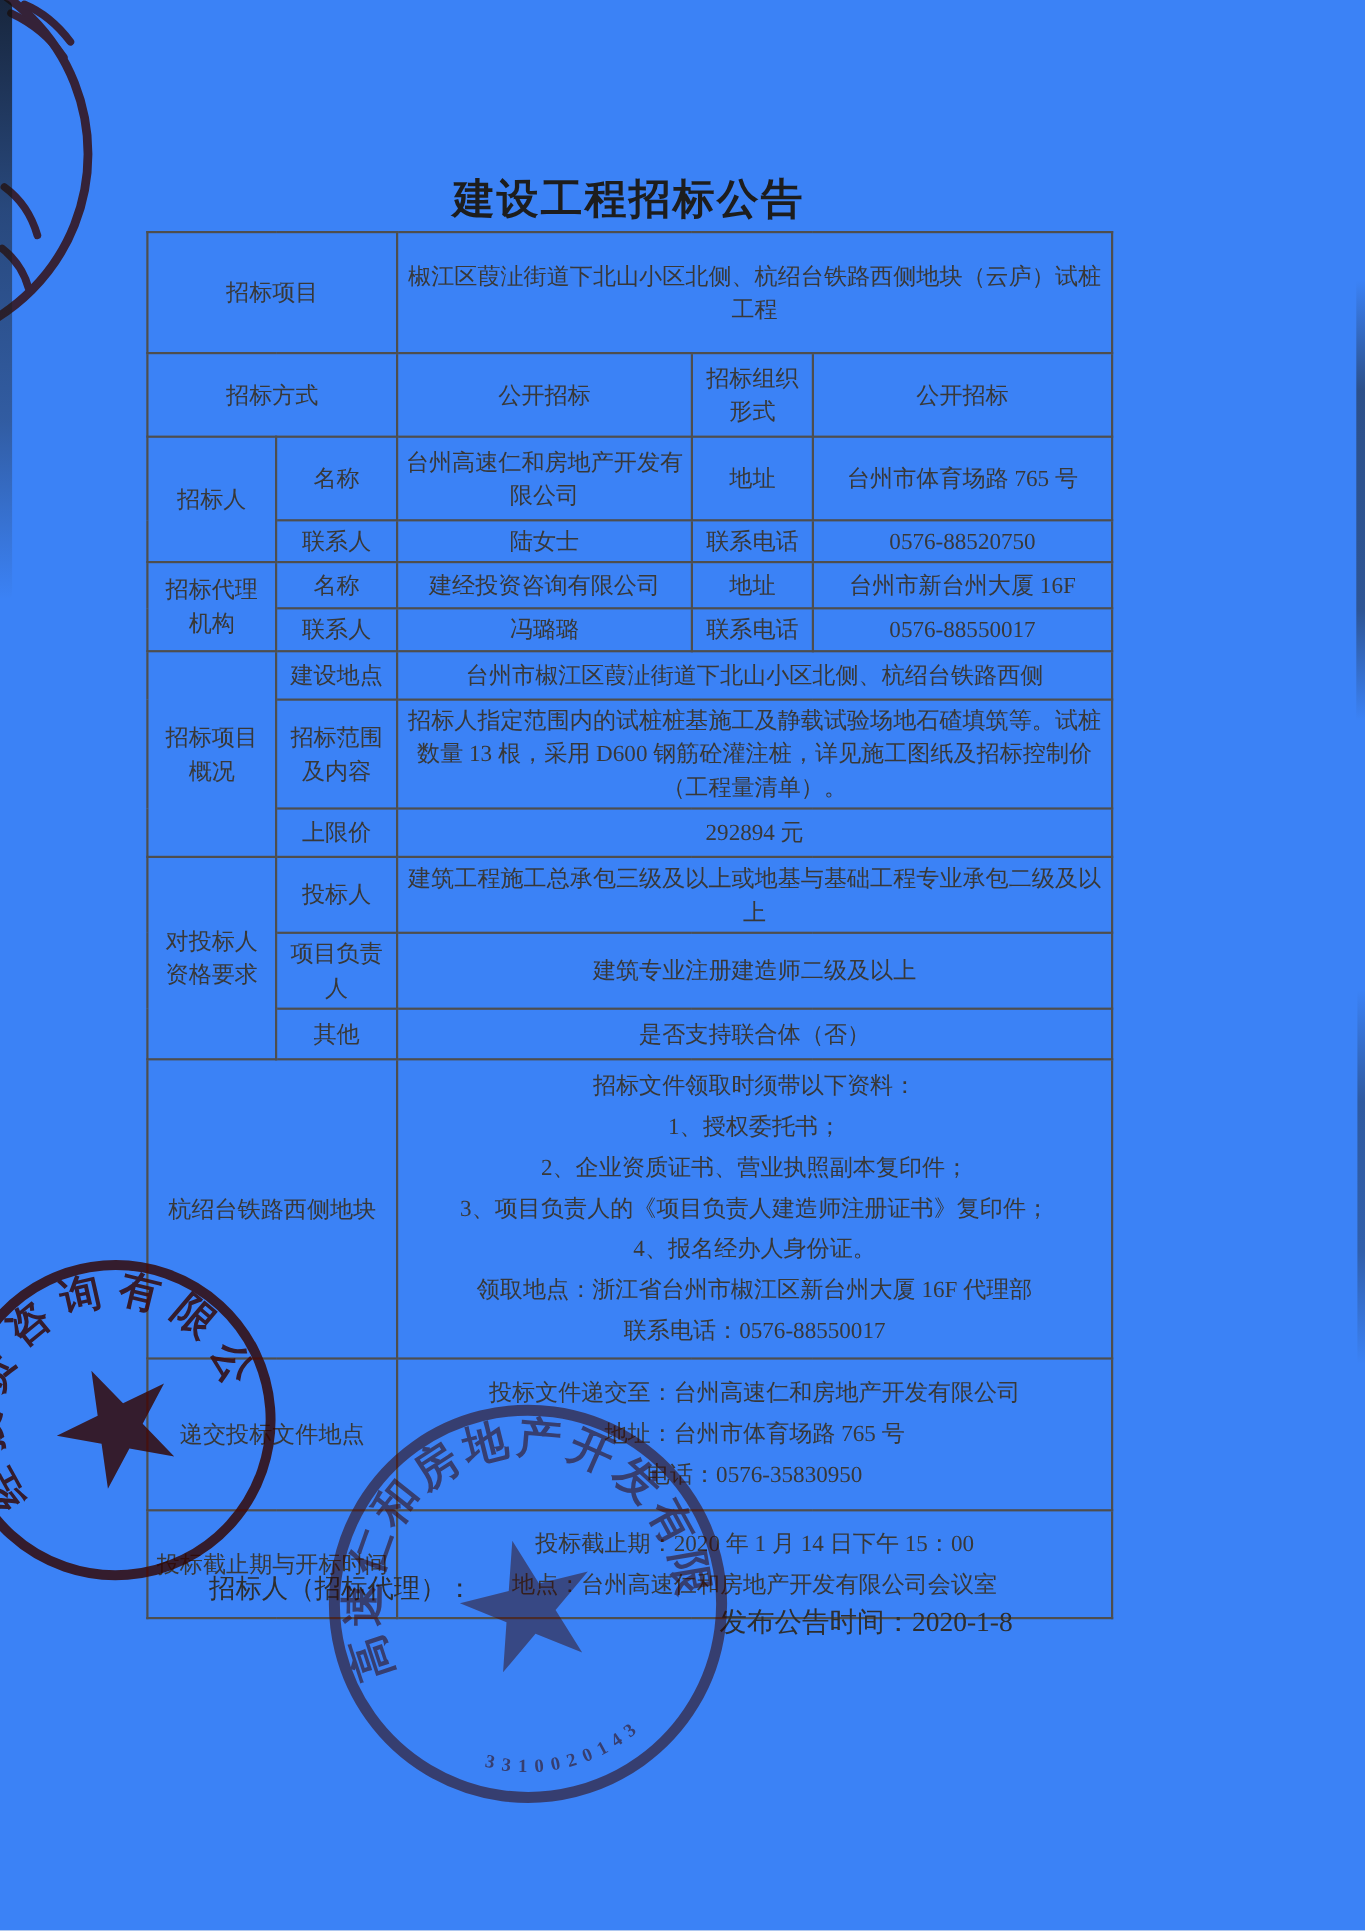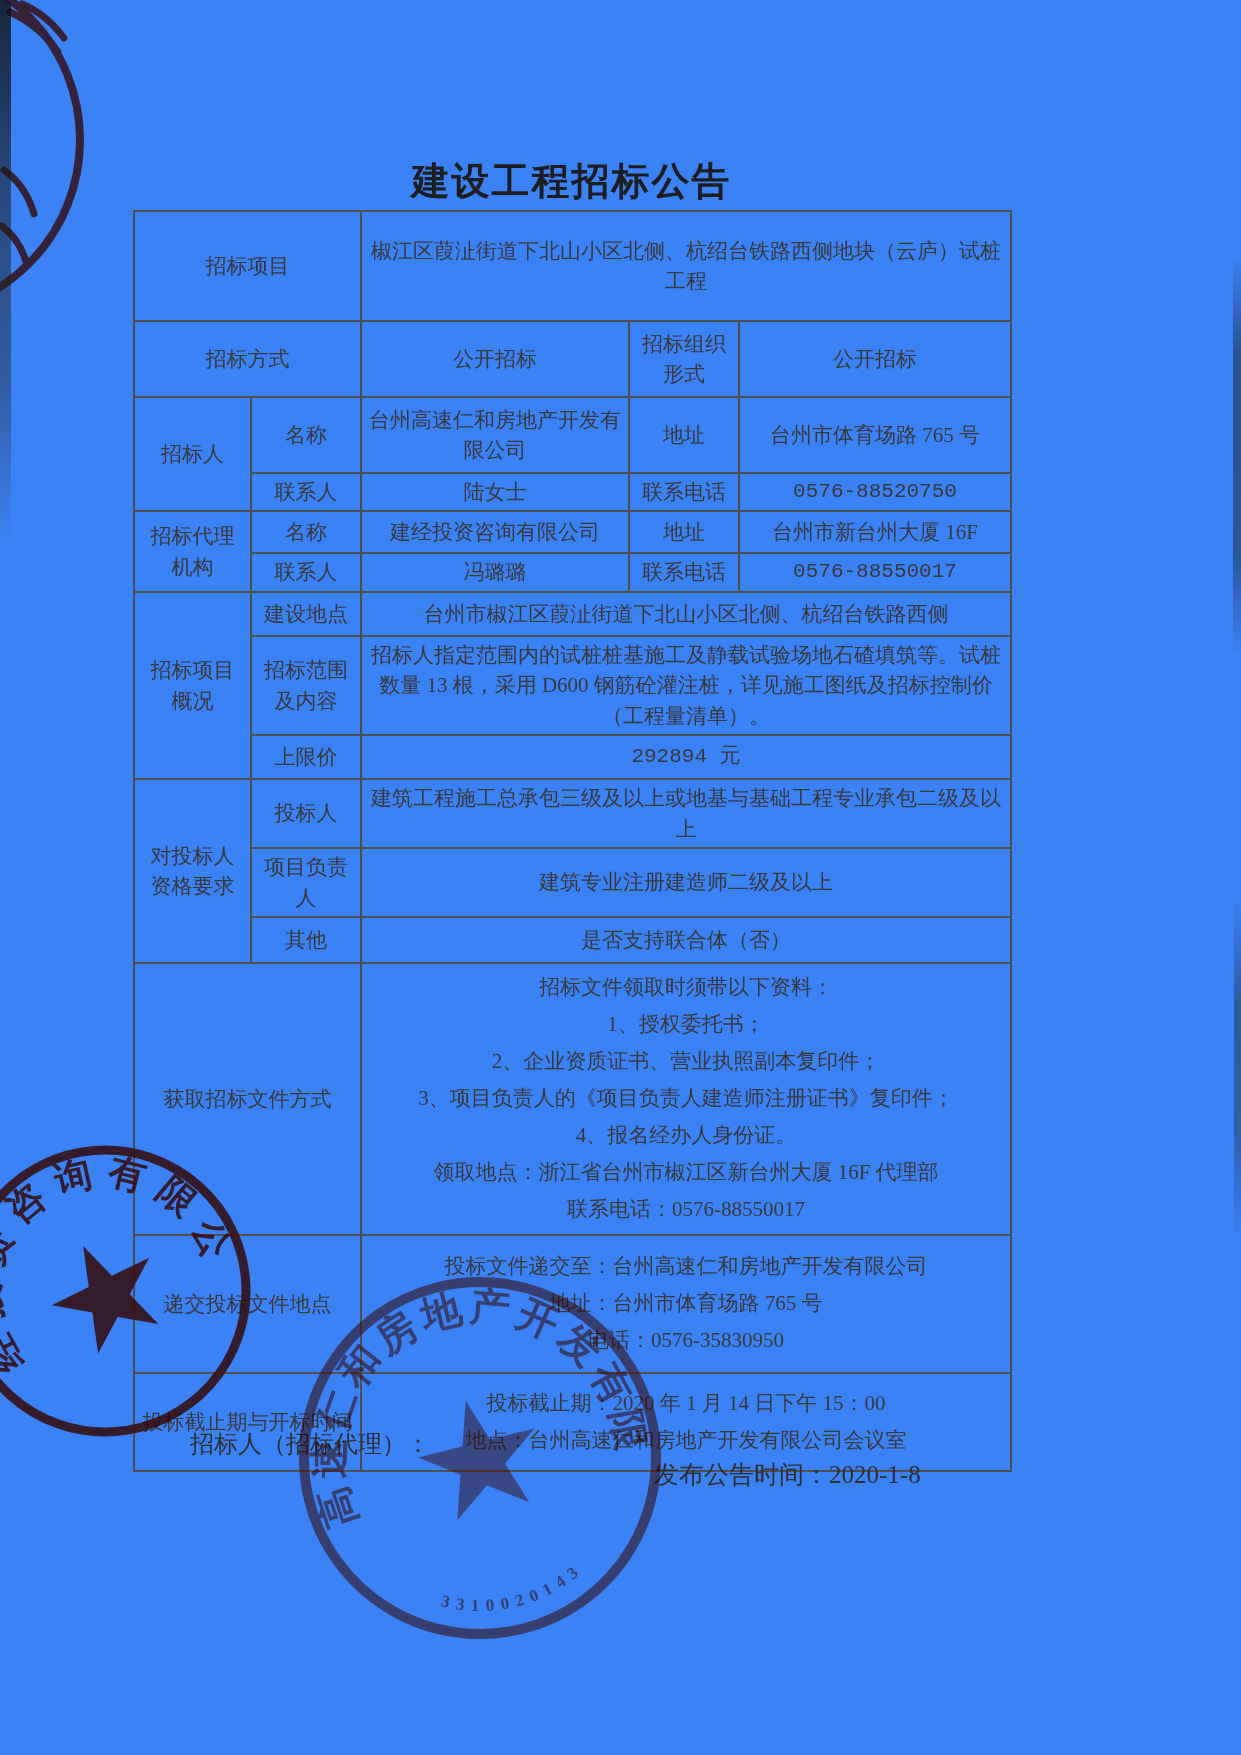--- a/index.html
+++ b/index.html
@@ -18,21 +18,21 @@
     position:absolute; left:133px; top:210px; width:877px;
     border-collapse:collapse; table-layout:fixed;
   }
   table.doc td {
     border:2px solid #4e4e4e; text-align:center; vertical-align:middle;
     font-size:21px; color:#383838; padding:3px 6px; line-height:1.45;
     overflow:hidden;
   }
   td.left { text-align:left; padding:6px 14px; }
   td.fs20 { font-size:20px; letter-spacing:0; }
-  .sans { font-family:Liberation Mono, monospace; font-size:19px;border-radius:17px; }
+  .sans { font-family:Liberation Serif, serif; font-size:19px;border-radius:17px; }
   .mline div { line-height:37px; }
   tr.rh86{height:110px} tr.rh76{height:76px} tr.rh40{height:32px} tr.rh42{height:42px}
   tr.rh44{height:44px} tr.rh70{height:70px} tr.rh64{height:64px} tr.rh46{height:46px}
   tr.rh272{height:272px} tr.rh138{height:138px} tr.rh98{height:98px}
   .sig-line {
     position:absolute; left:190px; top:1428px; font-size:24px; color:#2e2e2e;text-align:center;
   }
   .publish-line {
     position:absolute; left:654px; top:1458px; font-size:25px; color:#2e2e2e;
   }
@@ -135,21 +135,21 @@
     <tr class="rh64">
       <td>项目负责人</td>
       <td colspan="3">建筑专业注册建造师二级及以上</td>
     </tr>
     <tr class="rh46">
       <td>其他</td>
       <td colspan="3">是否支持联合体（否）</td>
     </tr>
 
     <tr class="rh272">
-      <td colspan="2">获取招标文件方式</td>
+      <td colspan="2">杭绍台铁路西侧地块</td>
       <td colspan="3" class="left mline">
         <div>招标文件领取时须带以下资料：</div>
         <div>1、授权委托书；</div>
         <div>2、企业资质证书、营业执照副本复印件；</div>
         <div>3、项目负责人的《项目负责人建造师注册证书》复印件；</div>
         <div>4、报名经办人身份证。</div>
         <div>领取地点：浙江省台州市椒江区新台州大厦 16F 代理部</div>
         <div>联系电话：0576-88550017</div>
       </td>
     </tr>

